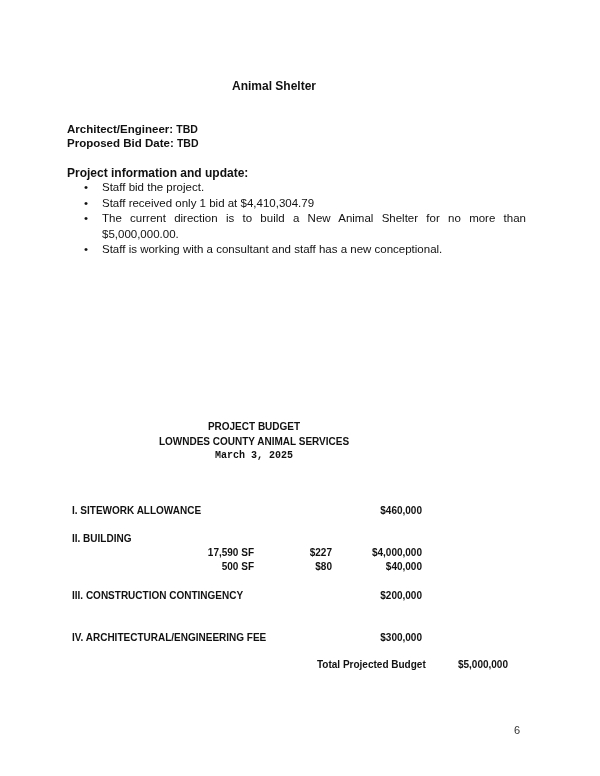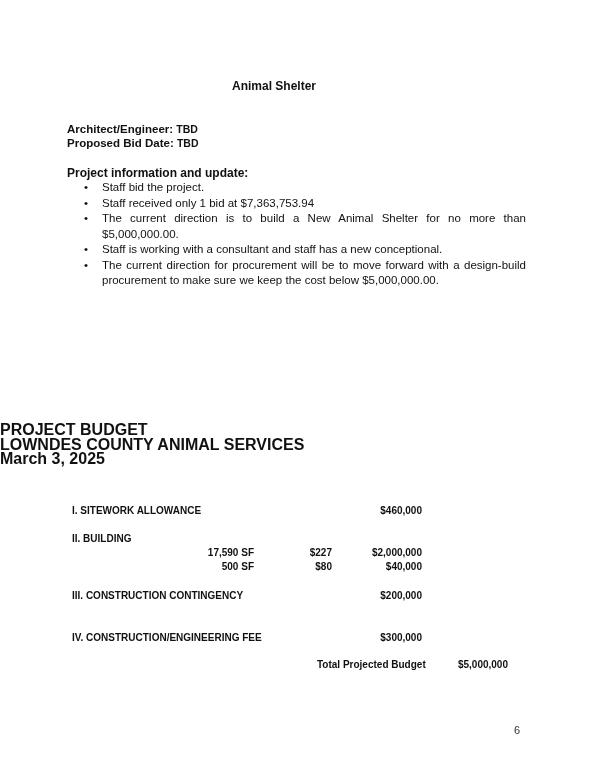--- a/index.html
+++ b/index.html
@@ -7,21 +7,21 @@
          font-family: "Liberation Sans", sans-serif; color: #111; }
   .abs { position: absolute; white-space: nowrap; }
   .title { left: 0; width: 548px; text-align: center; top: 79px; font-size: 12px; font-weight: bold; }
   .meta { left: 67px; font-size: 11.5px; font-weight: bold; }
   .meta .v { font-size: 10.5px; }
   .sec-head { left: 67px; top: 166px; font-size: 12px; font-weight: bold; }
   ul.bullets { position: absolute; left: 84px; top: 180px; width: 442px; margin: 0; padding: 0;
                list-style: none; font-size: 11.5px; font-weight: normal; line-height: 15.5px; }
   ul.bullets li { position: relative; padding-left: 18px; text-align: justify; }
   ul.bullets li::before { content: "•"; position: absolute; left: 0; top: 0; }
-  .center-head { left: 0; width: 508px; text-align: left; font-size: 16px; font-weight: bold; }
+  .center-head { left: 0; width: 508px; text-align: center; font-size: 10px; font-weight: bold; }
   .bud { font-size: 10px; font-weight: bold; text-align: center; }
   .r { text-align: right; }
   .page-num { left: 514px; top: 724px; font-size: 11px; color: #333; }
 </style>
 </head>
 <body>
 
 <div class="abs title">Animal Shelter</div>
 
 <div class="abs meta" style="top:123px;">
@@ -30,43 +30,42 @@
 </div>
 <div class="abs meta" style="top:137px;">
   <span>Proposed Bid Date:</span>
   <span class="v">TBD</span>
 </div>
 
 <div class="abs sec-head">Project information and update:</div>
 
 <ul class="bullets">
   <li>Staff bid the project.</li>
-  <li>Staff received only 1 bid at $7,363,753.94</li>
+  <li>Staff received only 1 bid at $4,410,304.79</li>
   <li>The current direction is to build a New Animal Shelter for no more than $5,000,000.00.</li>
   <li>Staff is working with a consultant and staff has a new conceptional.</li>
-  <li style="white-space:normal;">The current direction for procurement will be to move forward with a design-build procurement to make sure we keep the cost below $5,000,000.00.</li>
 </ul>
 
 <div class="abs center-head" style="top:421px;">PROJECT BUDGET</div>
 <div class="abs center-head" style="top:436px;">LOWNDES COUNTY ANIMAL SERVICES</div>
-<div class="abs center-head" style="top:450px;">March 3, 2025</div>
+<div class="abs center-head" style="top:450px;font-family:Liberation Mono, monospace;">March 3, 2025</div>
 
 <div class="abs bud" style="left:72px; top:505px;">I.  SITEWORK ALLOWANCE</div>
 <div class="abs bud r" style="left:342px; width:80px; top:505px;">$460,000</div>
 
 <div class="abs bud" style="left:72px; top:533px;">II.  BUILDING</div>
 <div class="abs bud r" style="left:182px; width:72px; top:547px;">17,590 SF</div>
 <div class="abs bud r" style="left:282px; width:50px; top:547px;">$227</div>
-<div class="abs bud r" style="left:342px; width:80px; top:547px;">$2,000,000</div>
+<div class="abs bud r" style="left:342px; width:80px; top:547px;">$4,000,000</div>
 <div class="abs bud r" style="left:182px; width:72px; top:561px;">500 SF</div>
 <div class="abs bud r" style="left:282px; width:50px; top:561px;">$80</div>
 <div class="abs bud r" style="left:342px; width:80px; top:561px;">$40,000</div>
 
 <div class="abs bud" style="left:72px; top:590px;">III.  CONSTRUCTION CONTINGENCY</div>
 <div class="abs bud r" style="left:342px; width:80px; top:590px;">$200,000</div>
 
-<div class="abs bud" style="left:72px; top:632px;">IV.  CONSTRUCTION/ENGINEERING FEE</div>
+<div class="abs bud" style="left:72px; top:632px;">IV.  ARCHITECTURAL/ENGINEERING FEE</div>
 <div class="abs bud r" style="left:342px; width:80px; top:632px;">$300,000</div>
 
 <div class="abs bud" style="left:317px; top:659px;">Total Projected Budget</div>
 <div class="abs bud r" style="left:416px; width:80px; top:659px;margin-left:12px;">$5,000,000</div>
 
 <div class="abs page-num">6</div>
 
 </body></html>

